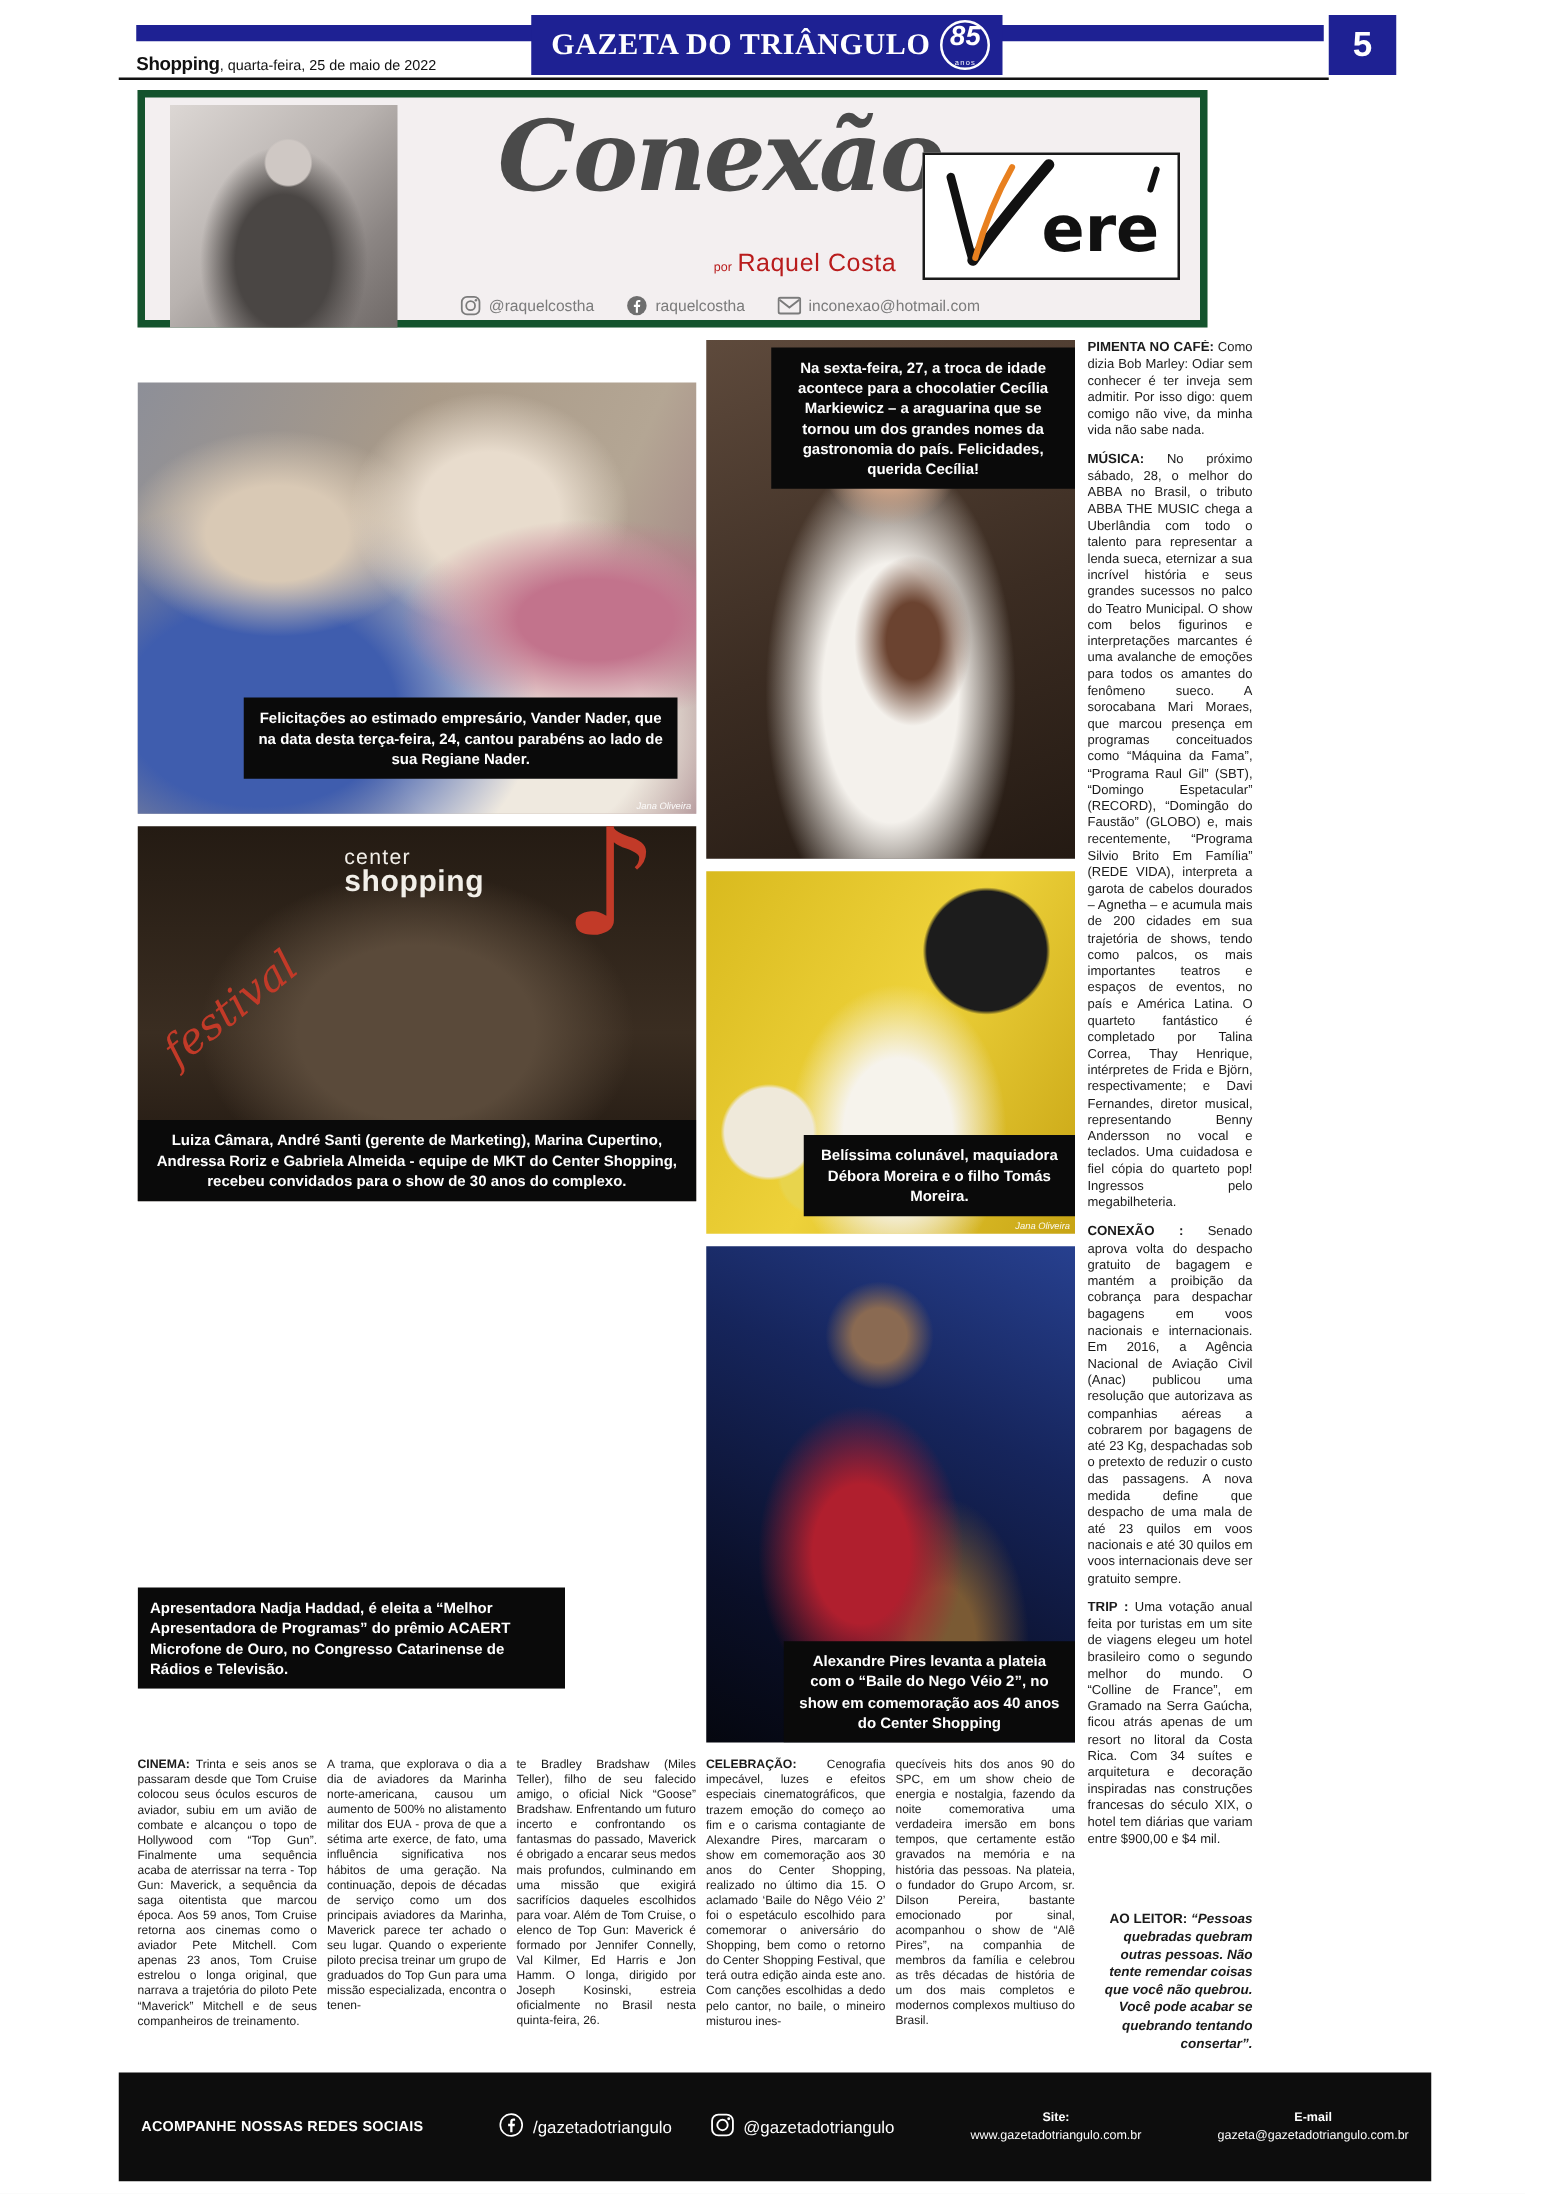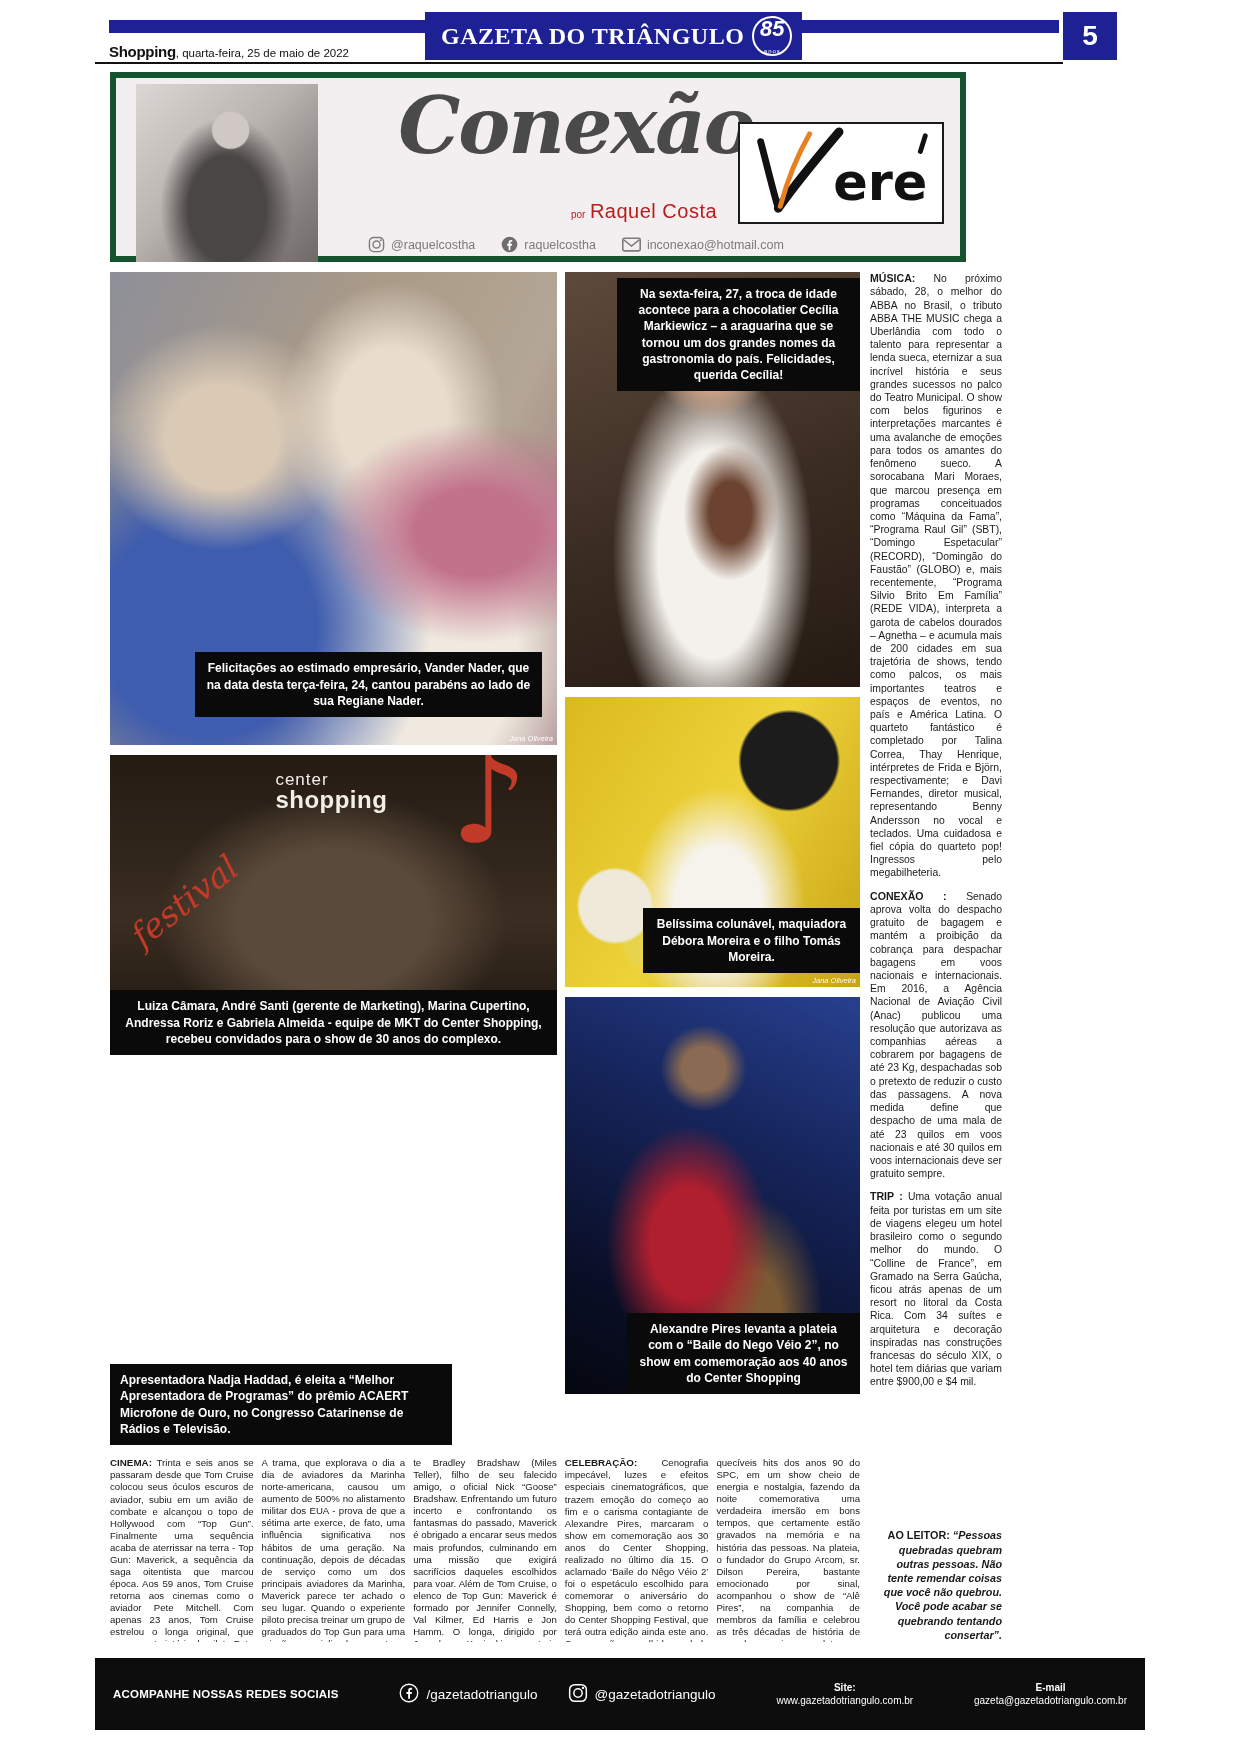--- a/index.html
+++ b/index.html
@@ -47,28 +47,28 @@
   .content { position:absolute; left:110px; top:272px; width:892px; height:1370px; display:flex; overflow:hidden; }
   .content-left { width:750px; }
   .photos { display:flex; gap:8px; }
   .pcol-left { width:447px; }
   .pcol-mid  { width:295px; }
   .photo { position:relative; width:100%; overflow:hidden; }
   .cap { position:absolute; background:#0a0a0a; color:#fff; font-weight:bold; font-size:12px;
          line-height:1.35; padding:8px 10px; text-align:center; }
   .credit { position:absolute; right:4px; bottom:2px; color:#fff; font-size:7.5px; font-style:italic; opacity:.95; }
 
-  .ph-vander { height:473px;
+  .ph-vander { height:345px;
      background:
        radial-gradient(ellipse at 82% 55%, #c2738c 0 12%, rgba(0,0,0,0) 30%),
        radial-gradient(ellipse at 63% 30%, #e8dccd 0 14%, rgba(0,0,0,0) 28%),
        radial-gradient(ellipse at 25% 35%, #d9c9b5 0 12%, rgba(0,0,0,0) 26%),
        radial-gradient(ellipse at 22% 75%, #3f5dae 0 22%, rgba(0,0,0,0) 45%),
        radial-gradient(ellipse at 68% 80%, #efe9df 0 24%, rgba(0,0,0,0) 46%),
-       linear-gradient(115deg, #8d8f98 0%, #a99a88 40%, #b4a694 70%, #97707a 100%); }
+       linear-gradient(115deg, #8d8f98 0%, #a99a88 40%, #b4a694 70%, #97707a 100%); margin-top: 34px; }
   .ph-vander .cap { left:85px; right:15px; bottom:28px; }
 
   .ph-shopping { height:300px; margin-top:10px;
      background:
        radial-gradient(ellipse at 50% 55%, #5a4a3a 0 30%, rgba(0,0,0,0) 55%),
        linear-gradient(180deg, #241b13 0%, #3a2d21 55%, #1c140e 100%); }
   .cs-brand { position:absolute; top:16px; left:37%; color:#f2efe9; line-height:1.02; text-align:left; }
   .cs-brand .l1 { font-size:17px; letter-spacing:1px; }
   .cs-brand .l2 { font-size:24px; font-weight:bold; letter-spacing:.5px; }
   .cs-festival { position:absolute; left:12px; top:42%; color:#c23a28; font-size:34px; font-style:italic;
@@ -118,21 +118,21 @@
   
   .sidebar { width:132px; margin-left:10px; display:flex; flex-direction:column;
              font-size:10.4px; line-height:1.27; color:#1a1a1a; text-align:justify; overflow:hidden; }
   .sidebar p { margin-bottom:10px; }
   .sidebar b { font-size:10.6px; }
   .ao-leitor { margin-top:auto; text-align:right; }
   .ao-leitor .ao-title { font-weight:bold; font-size:10.8px; }
   .ao-leitor .ao-quote { font-weight:bold; font-style:italic; font-size:10.8px; line-height:1.3; }
 
   
-  .footer { position:absolute; left:95px; top:1658px; width:1050px; height:72px; background:#0d0d0d;
+  .footer { position:absolute; left:95px; top:1658px; width:1050px; height:87px; background:#0d0d0d;
             color:#fff; display:flex; align-items:center; padding:0 18px; gap:30px; }
   .f-label { font-weight:bold; font-size:11.5px; letter-spacing:.2px; white-space:nowrap; }
   .f-soc { display:flex; align-items:center; gap:7px; font-size:13.5px; white-space:nowrap; }
   .f-block { text-align:center; font-size:10px; line-height:1.35; }
   .f-block .lbl { font-weight:bold; }
   .spacer { flex:1; }
 </style>
 </head>
 <body>
 
@@ -247,20 +247,23 @@
         <div class="bcol">A trama, que explorava o dia a dia de aviadores da Marinha norte-americana, causou um aumento de 500% no alistamento militar dos EUA - prova de que a sétima arte exerce, de fato, uma influência significativa nos hábitos de uma geração. Na continuação, depois de décadas de serviço como um dos principais aviadores da Marinha, Maverick parece ter achado o seu lugar. Quando o experiente piloto precisa treinar um grupo de graduados do Top Gun para uma missão especializada, encontra o tenen-</div>
         <div class="bcol">te Bradley Bradshaw (Miles Teller), filho de seu falecido amigo, o oficial Nick “Goose” Bradshaw. Enfrentando um futuro incerto e confrontando os fantasmas do passado, Maverick é obrigado a encarar seus medos mais profundos, culminando em uma missão que exigirá sacrifícios daqueles escolhidos para voar. Além de Tom Cruise, o elenco de Top Gun: Maverick é formado por Jennifer Connelly, Val Kilmer, Ed Harris e Jon Hamm. O longa, dirigido por Joseph Kosinski, estreia oficialmente no Brasil nesta quinta-feira, 26.</div>
         <div class="bcol">
           <b>CELEBRAÇÃO:</b><span> Cenografia impecável, luzes e efeitos especiais cinematográficos, que trazem emoção do começo ao fim e o carisma contagiante de Alexandre Pires, marcaram o show em comemoração aos 30 anos do Center Shopping, realizado no último dia 15. O aclamado ‘Baile do Nêgo Véio 2’ foi o espetáculo escolhido para comemorar o aniversário do Shopping, bem como o retorno do Center Shopping Festival, que terá outra edição ainda este ano. Com canções escolhidas a dedo pelo cantor, no baile, o mineiro misturou ines-</span>
         </div>
         <div class="bcol">quecíveis hits dos anos 90 do SPC, em um show cheio de energia e nostalgia, fazendo da noite comemorativa uma verdadeira imersão em bons tempos, que certamente estão gravados na memória e na história das pessoas. Na plateia, o fundador do Grupo Arcom, sr. Dilson Pereira, bastante emocionado por sinal, acompanhou o show de “Alê Pires”, na companhia de membros da família e celebrou as três décadas de história de um dos mais completos e modernos complexos multiuso do Brasil.</div>
       </div>
     </div>
 
     <aside class="sidebar">
+      <p>
+        <b>PIMENTA NO CAFÉ:</b><span> Como dizia Bob Marley: Odiar sem conhecer é ter inveja sem admitir. Por isso digo: quem comigo não vive, da minha vida não sabe nada.</span>
+      </p>
       <p>
         <b>MÚSICA:</b><span> No próximo sábado, 28, o melhor do ABBA no Brasil, o tributo ABBA THE MUSIC chega a Uberlândia com todo o talento para representar a lenda sueca, eternizar a sua incrível história e seus grandes sucessos no palco do Teatro Municipal. O show com belos figurinos e interpretações marcantes é uma avalanche de emoções para todos os amantes do fenômeno sueco. A sorocabana Mari Moraes, que marcou presença em programas conceituados como “Máquina da Fama”, “Programa Raul Gil” (SBT), “Domingo Espetacular” (RECORD), “Domingão do Faustão” (GLOBO) e, mais recentemente, “Programa Silvio Brito Em Família” (REDE VIDA), interpreta a garota de cabelos dourados – Agnetha – e acumula mais de 200 cidades em sua trajetória de shows, tendo como palcos, os mais importantes teatros e espaços de eventos, no país e América Latina. O quarteto fantástico é completado por Talina Correa, Thay Henrique, intérpretes de Frida e Björn, respectivamente; e Davi Fernandes, diretor musical, representando Benny Andersson no vocal e teclados. Uma cuidadosa e fiel cópia do quarteto pop! Ingressos pelo megabilheteria.</span>
       </p>
       <p>
         <b>CONEXÃO :</b><span> Senado aprova volta do despacho gratuito de bagagem e mantém a proibição da cobrança para despachar bagagens em voos nacionais e internacionais. Em 2016, a Agência Nacional de Aviação Civil (Anac) publicou uma resolução que autorizava as companhias aéreas a cobrarem por bagagens de até 23 Kg, despachadas sob o pretexto de reduzir o custo das passagens. A nova medida define que despacho de uma mala de até 23 quilos em voos nacionais e até 30 quilos em voos internacionais deve ser gratuito sempre.</span>
       </p>
       <p>
         <b>TRIP :</b><span> Uma votação anual feita por turistas em um site de viagens elegeu um hotel brasileiro como o segundo melhor do mundo. O “Colline de France”, em Gramado na Serra Gaúcha, ficou atrás apenas de um resort no litoral da Costa Rica. Com 34 suítes e arquitetura e decoração inspiradas nas construções francesas do século XIX, o hotel tem diárias que variam entre $900,00 e $4 mil.</span>
       </p>
       <div class="ao-leitor">

